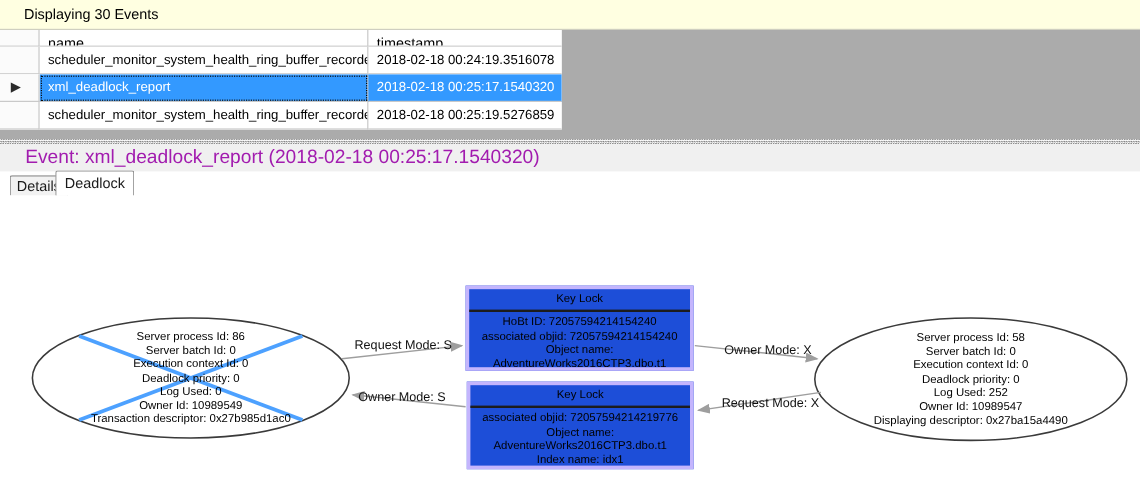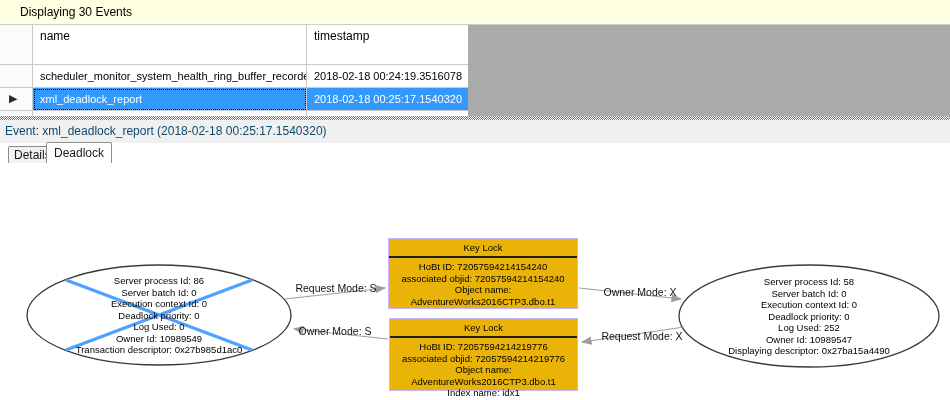--- a/index.html
+++ b/index.html
@@ -9,57 +9,57 @@
   
   .infobar { position:absolute; left:0; top:0; width:950px; height:25px;
     background:#FFFFE1; border-bottom:1px solid #cfcfc0;
     font-size:12px; color:#000; line-height:24px; padding-left:20px; }
 
   
   .grid-backing { position:absolute; left:0; top:25px; width:950px; height:91px;
     background:#ABABAB; }
   .grid { position:absolute; left:0; top:0; width:468px; background:#fff; }
   .g-row { display:flex; height:23px; position:relative; background:#fff; }
-  .g-row.header { height:40px; }
+  .g-row.header { height:14px; }
   .g-rowheader { width:33px; border-right:1px solid #c9c9c9; border-bottom:1px solid #c9c9c9;
     background:#fbfbfb; position:relative; }
   .g-cell { font-size:11px; color:#000; line-height:22px; padding-left:7px;
     border-right:1px solid #c9c9c9; border-bottom:1px solid #c9c9c9;
     white-space:nowrap; overflow:hidden; }
   .col-name { width:274px; }
   .col-ts   { width:161px; border-right:none; }
   .g-row.header .g-cell { font-size:12px; }
   .g-row.selected .g-cell { background:#3399FF; color:#fff; }
   .focus-rect { position:absolute; left:34px; top:1px; width:272px; height:21px;
     border:1px dotted #0a0a0a; pointer-events:none; }
   .row-marker { position:absolute; left:9px; top:4px; font-size:11px; color:#2b2b2b; }
 
   
   .splitter { position:absolute; left:0; top:116px; width:950px; height:4px;
     background:repeating-conic-gradient(#7d7d7d 0% 25%, #ffffff 0% 50%) 0 0/2px 2px; }
   .eventbar { position:absolute; left:0; top:120px; width:950px; height:23px;
-    background:#F0F0F0; font-size:12px; line-height:23px; padding-left:5px; color:#0c4a6e; }
+    background:#F0F0F0; font-size:16px; line-height:23px; padding-left:21px; color:#a21caf; }
 
   
   .tabstrip { position:absolute; left:0; top:143px; width:950px; height:20px; background:#fff; }
   .tab { position:absolute; bottom:0; font-size:12px; color:#1a1a1a; text-align:center;
     border:1px solid #8c8c8c; border-bottom:none; background:#f2f2f2;
     border-radius:2px 2px 0 0; }
   .tab.inactive { left:8px; height:17px; line-height:16px; padding:0 5px; }
   .tab.active { left:46px; height:21px; line-height:20px; padding:0 7px;
     background:#fff; z-index:2; }
 
   
   .graph { position:absolute; left:0; top:163px; width:950px; height:237px; background:#fff; }
   .graph svg { position:absolute; left:0; top:0; }
   .node-text { position:absolute; text-align:center; font-size:9.5px; line-height:11.5px;
     color:#000; }
   .node-left  { left:39px;  top:112px; width:240px; }
   .node-right { left:679px; top:113px; width:260px; }
-  .lockbox { position:absolute; background:#eab308; border:1px solid #c4b5fd; }
+  .lockbox { position:absolute; background:#1d4ed8; border:3px solid #c4b5fd; }
   .lockbox .title { height:19px; line-height:18px; text-align:center; font-size:9.5px;
     border-bottom:2px solid #1c1c1c; }
   .lockbox .body { text-align:center; font-size:9.5px; line-height:11.5px; padding-top:3px;
     overflow:hidden; }
   .lockbox.top    { left:388px; top:75px;  width:190px; height:71px; }
   .lockbox.bottom { left:389px; top:155px; width:189px; height:73px; }
   .edge-label { position:absolute; transform:translate(-50%,-50%); white-space:nowrap;
     font-size:10.5px; color:#111; }
 </style>
 </head>
@@ -154,21 +154,20 @@
     <div class="body">
       <div>HoBt ID: 72057594214154240</div>
       <div>associated objid: 72057594214154240</div>
       <div>Object name: AdventureWorks2016CTP3.dbo.t1</div>
     </div>
   </div>
 
   <div class="lockbox bottom">
     <div class="title">Key Lock</div>
     <div class="body">
-      <div>HoBt ID: 72057594214219776</div>
       <div>associated objid: 72057594214219776</div>
       <div>Object name: AdventureWorks2016CTP3.dbo.t1</div>
       <div>Index name: idx1</div>
     </div>
   </div>
 
   <div class="edge-label" style="left:336px; top:125px;">Request Mode: S</div>
   <div class="edge-label" style="left:335px; top:168px;">Owner Mode: S</div>
   <div class="edge-label" style="left:640px; top:129px;">Owner Mode: X</div>
   <div class="edge-label" style="left:642px; top:173px;">Request Mode: X</div>

